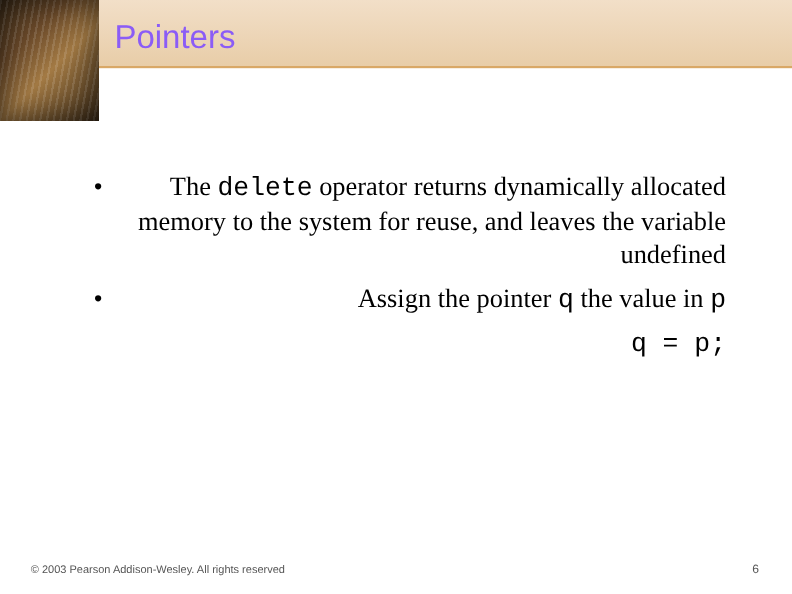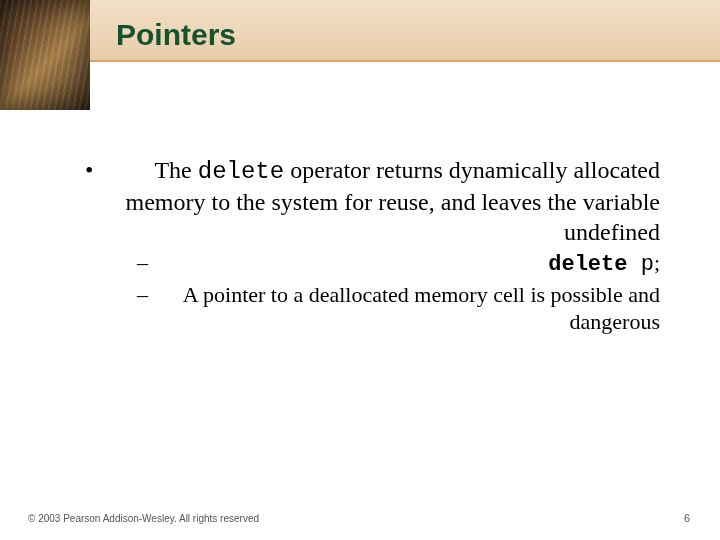--- a/index.html
+++ b/index.html
@@ -28,25 +28,25 @@
     top: 0; left: 0;
     width: 90px; height: 110px;
     background:
       repeating-linear-gradient(100deg, rgba(255,255,255,0.12) 0 2px, rgba(0,0,0,0) 2px 6px),
       linear-gradient(135deg, #3a2a18 0%, #6b4a2a 30%, #a37a44 55%, #3a2a18 100%);
     box-shadow: inset 0 0 30px rgba(0,0,0,0.6);
   }
   .title {
     position: absolute;
     top: 18px;
-    left: 116px;
+    left: 104px;
     font-family: Arial, Helvetica, sans-serif;
-    font-weight: bold;
+    font-weight: normal;
     font-size: 30px;
-    color: #14532d;
+    color: #8b5cf6;
   }
   .content {
     position: absolute;
     top: 155px;
     left: 85px;
     right: 60px;
     font-size: 24px;
     color: #000;
     line-height: 1.25;
   }
@@ -109,27 +109,23 @@
 <div class="header">
   <div class="header-bg"></div>
   <div class="header-photo"></div>
   <div class="title">Pointers</div>
 </div>
 
 <div class="content">
 
   <div class="bullet-l1">
     <span>The </span><span class="mono">delete</span><span> operator returns dynamically allocated memory to the system for reuse, and leaves the variable undefined</span>
-    <div class="sub">
-      <div class="sub-item">
-        <span class="mono bold">delete</span><span class="mono"> p</span><span>;</span>
-      </div>
-      <div class="sub-item">
-        <span>A pointer to a deallocated memory cell is possible and dangerous</span>
-      </div>
-    </div>
   </div>
 
+  <div class="bullet-l1" style="margin-top:10px">
+    <span>Assign the pointer </span><span class="mono">q</span><span> the value in </span><span class="mono">p</span>
+    <div class="codeblock">q = p;</div>
+  </div>
 
 </div>
 
 <div class="footer">© 2003 Pearson Addison-Wesley. All rights reserved</div>
 <div class="pagenum">6</div>
 
 </body></html>

